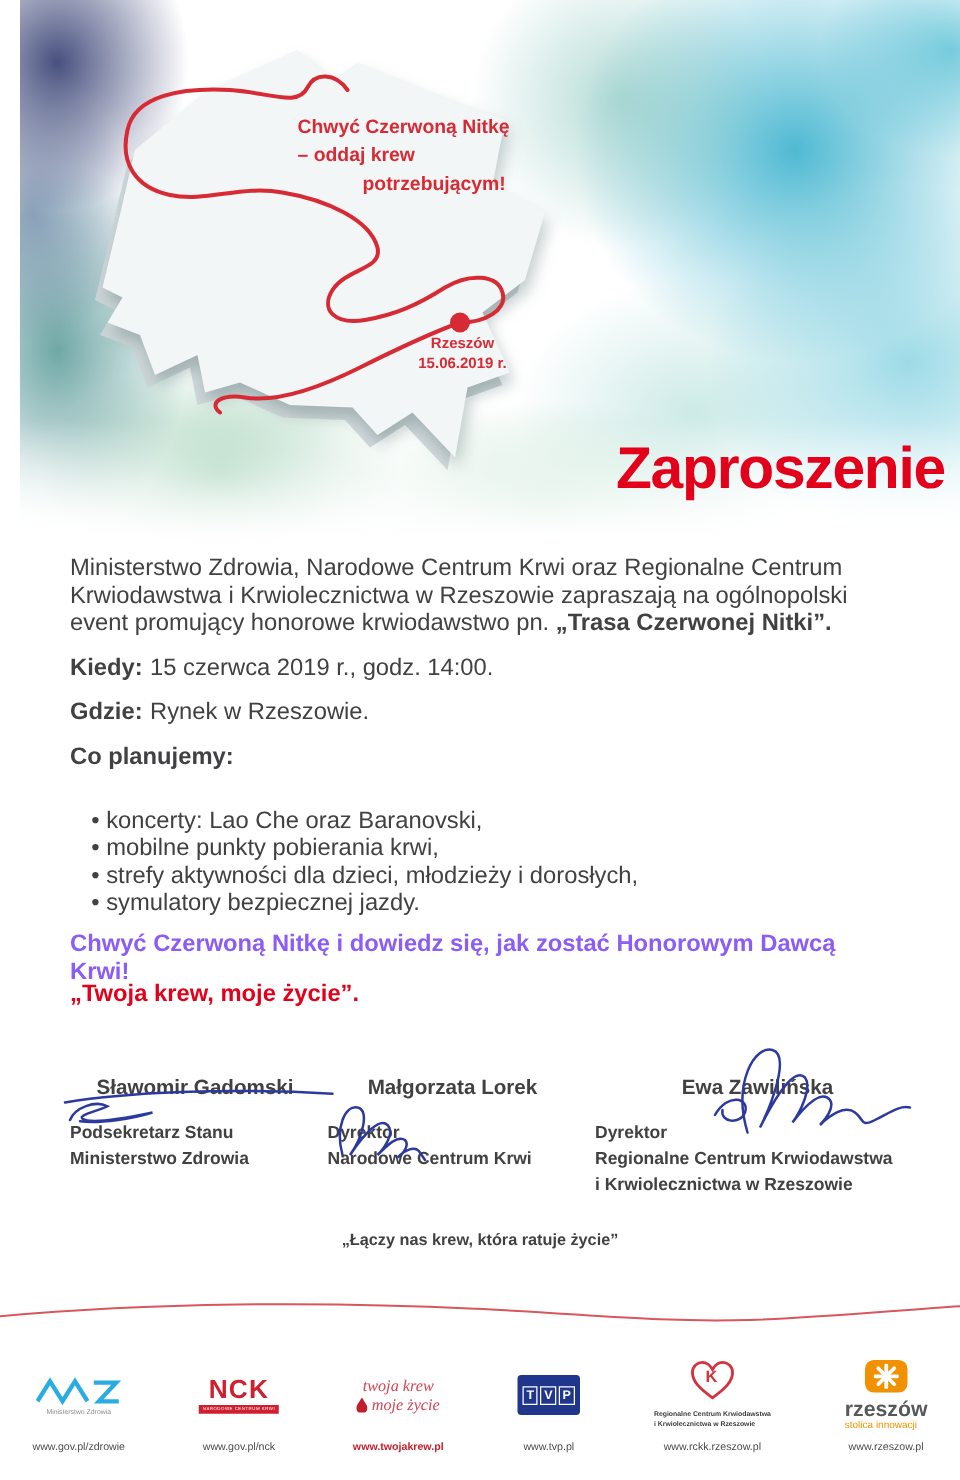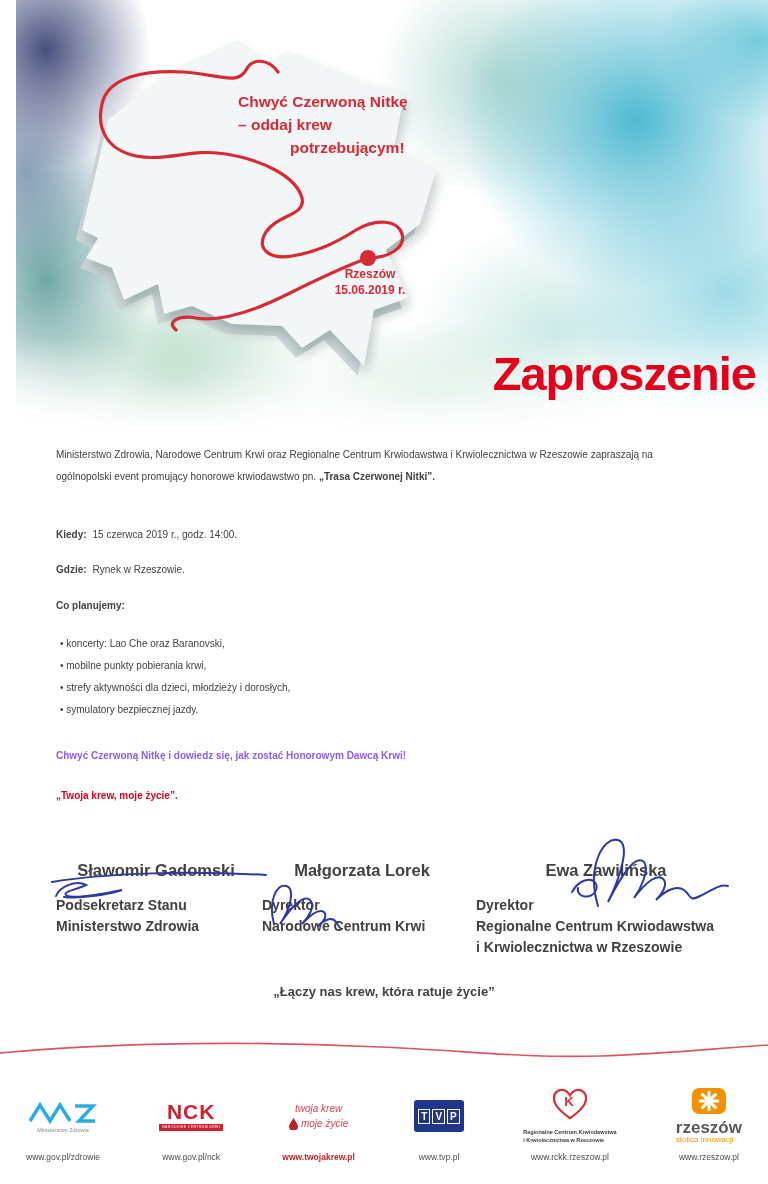--- a/index.html
+++ b/index.html
@@ -25,27 +25,27 @@
   .map-svg{position:absolute;left:0;top:0;z-index:1;}
   .tagline{position:absolute;left:222px;top:90px;z-index:2;
            font-weight:bold;font-size:15.5px;line-height:23px;color:#d62b35;}
   .tagline .indent{padding-left:52px;}
   .marker-label{position:absolute;left:292px;top:266px;width:124px;z-index:2;text-align:center;
                 font-weight:bold;font-size:12px;line-height:16px;color:#d62b35;}
   .title{position:absolute;right:28px;top:346px;margin:0;z-index:2;
          font-size:47px;font-weight:bold;letter-spacing:-1px;color:#e2001a;}
 
   
-  .blk{position:absolute;left:56px;right:56px;font-size:10px;line-height:22px;}
+  .blk{position:absolute;left:56px;right:56px;font-size:19px;line-height:22px;}
   .intro{top:444px;max-width:648px;}
   .lbl{font-weight:bold;margin-right:6px;}
   .when{top:524px;}
   .where{top:559px;}
   .plan-label{top:595px;font-weight:bold;}
-  .bullets{top:629px;margin:4px;padding:0;list-style:none;}
+  .bullets{top:629px;margin:17px;padding:0;list-style:none;}
   .bullets li::before{content:"• ";}
   .cta{top:745px;font-weight:bold;color:#8b5cf6;}
   .campaign{top:785px;}
   .campaign .red{font-weight:bold;color:#e2001a;}
 
   
   .sig-col{position:absolute;top:860px;font-size:14px;line-height:21px;font-weight:bold;}
   .sig-col .name{font-size:16.5px;margin:0 0 14px 0;position:relative;z-index:1;text-align:center;}
   .sig-col p{margin:0;}
   .sig1{left:56px;width:200px;} .sig2{left:262px;width:200px;} .sig3{left:476px;width:260px;}
@@ -60,22 +60,22 @@
   .logos{position:absolute;left:26px;right:26px;top:1088px;display:flex;
          justify-content:space-between;align-items:flex-start;}
   .logo-block{display:flex;flex-direction:column;align-items:center;}
   .logo-art{height:56px;display:flex;flex-direction:column;align-items:center;justify-content:center;}
   .logo-url{margin-top:8px;font-size:8.5px;color:#4c4c4e;}
   .logo-url.red{color:#c8202d;font-weight:bold;}
   .mz-caption{font-size:5.5px;color:#8a8a8c;margin-top:2px;}
   .nck-text{font-size:21px;font-weight:800;color:#cf2030;letter-spacing:1px;line-height:20px;}
   .nck-bar{width:64px;height:7px;background:#cf2030;color:#fff;font-size:3.5px;line-height:7px;
            text-align:center;letter-spacing:.4px;margin-top:2px;}
-  .tkmz{font-family:Liberation Sans, sans-serif;font-style:italic;
-        color:#d44552;font-size:10px;line-height:15px;text-align:center;}
+  .tkmz{font-family:Liberation Serif, serif;font-style:italic;
+        color:#d44552;font-size:13px;line-height:15px;text-align:center;}
   .tkmz .l2{display:flex;align-items:center;gap:3px;justify-content:center;}
   .tvp-box{width:50px;height:32px;background:#20368c;border-radius:3px;display:flex;
            align-items:center;justify-content:center;gap:2px;}
   .tvp-box span{color:#fff;border:1px solid #fff;font-size:10px;font-weight:bold;
                 line-height:11px;padding:1px 2px;}
   .rckik{display:flex;align-items:center;gap:6px;}
   .rckik-caption{font-size:5.5px;line-height:8px;font-weight:bold;color:#3a3a3c;}
   .rze{display:flex;align-items:center;gap:6px;}
   .rze-tile{width:34px;height:34px;background:#f29100;border-radius:7px;display:flex;
             align-items:center;justify-content:center;}

